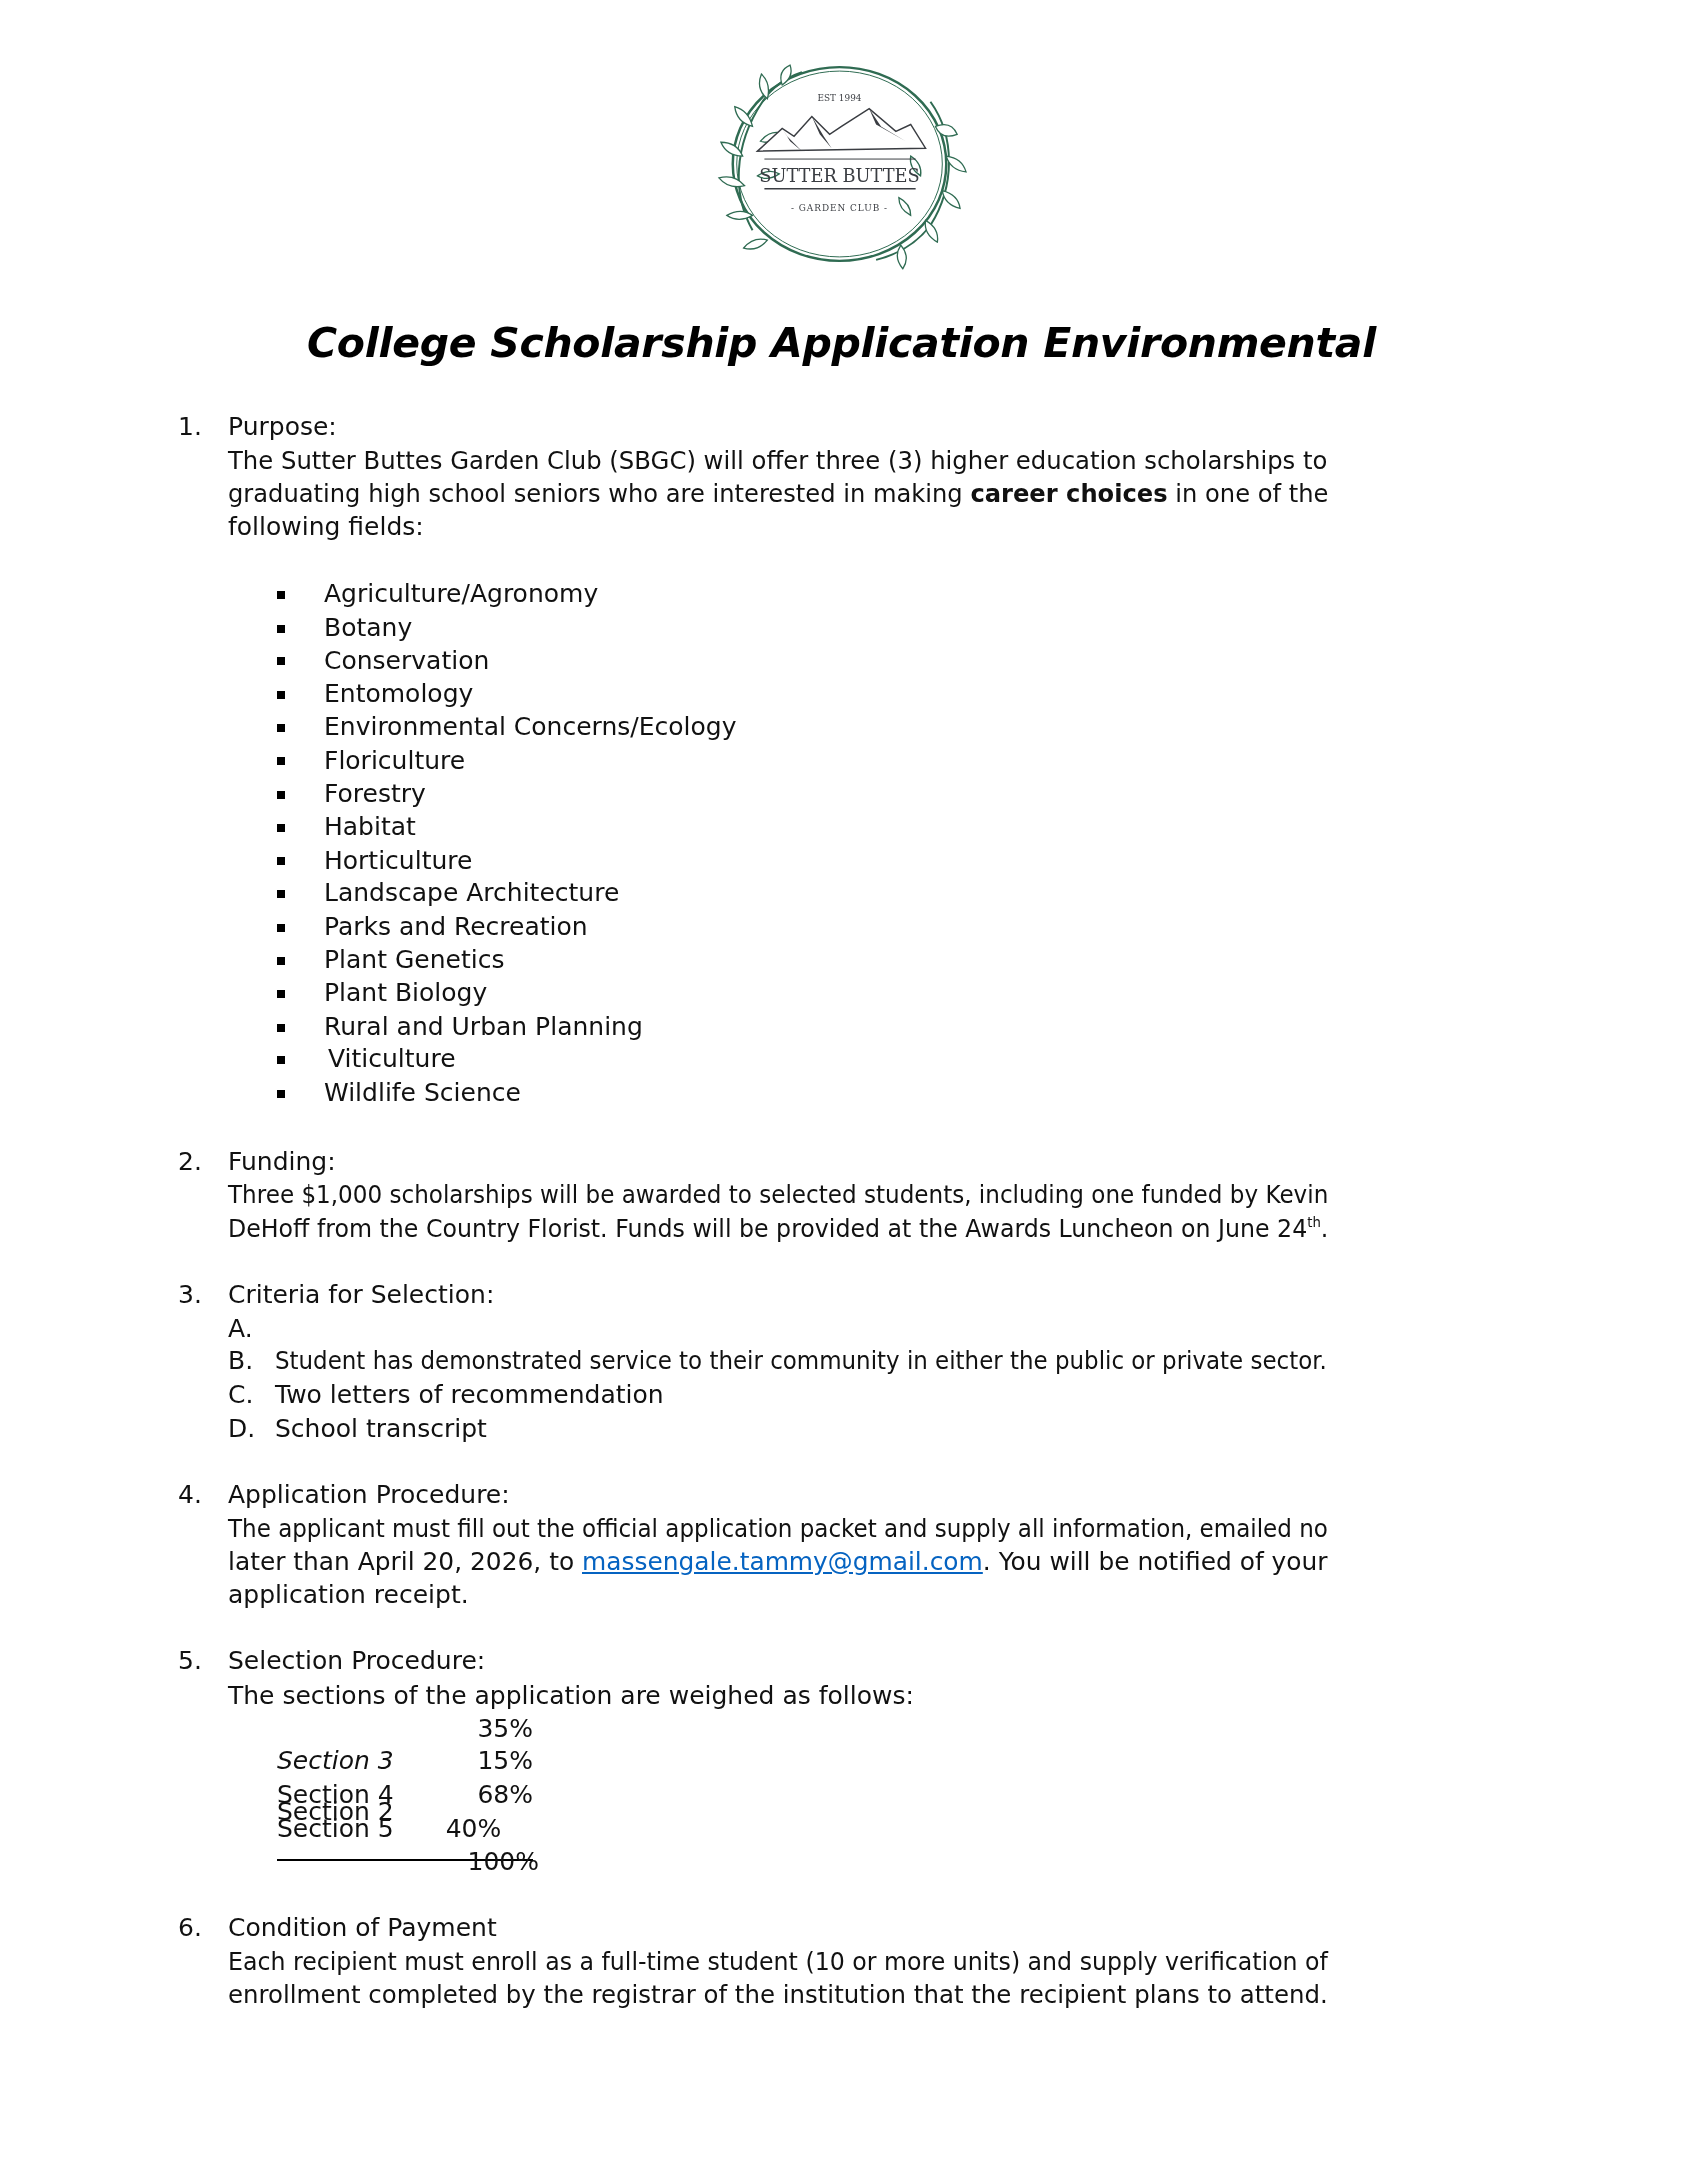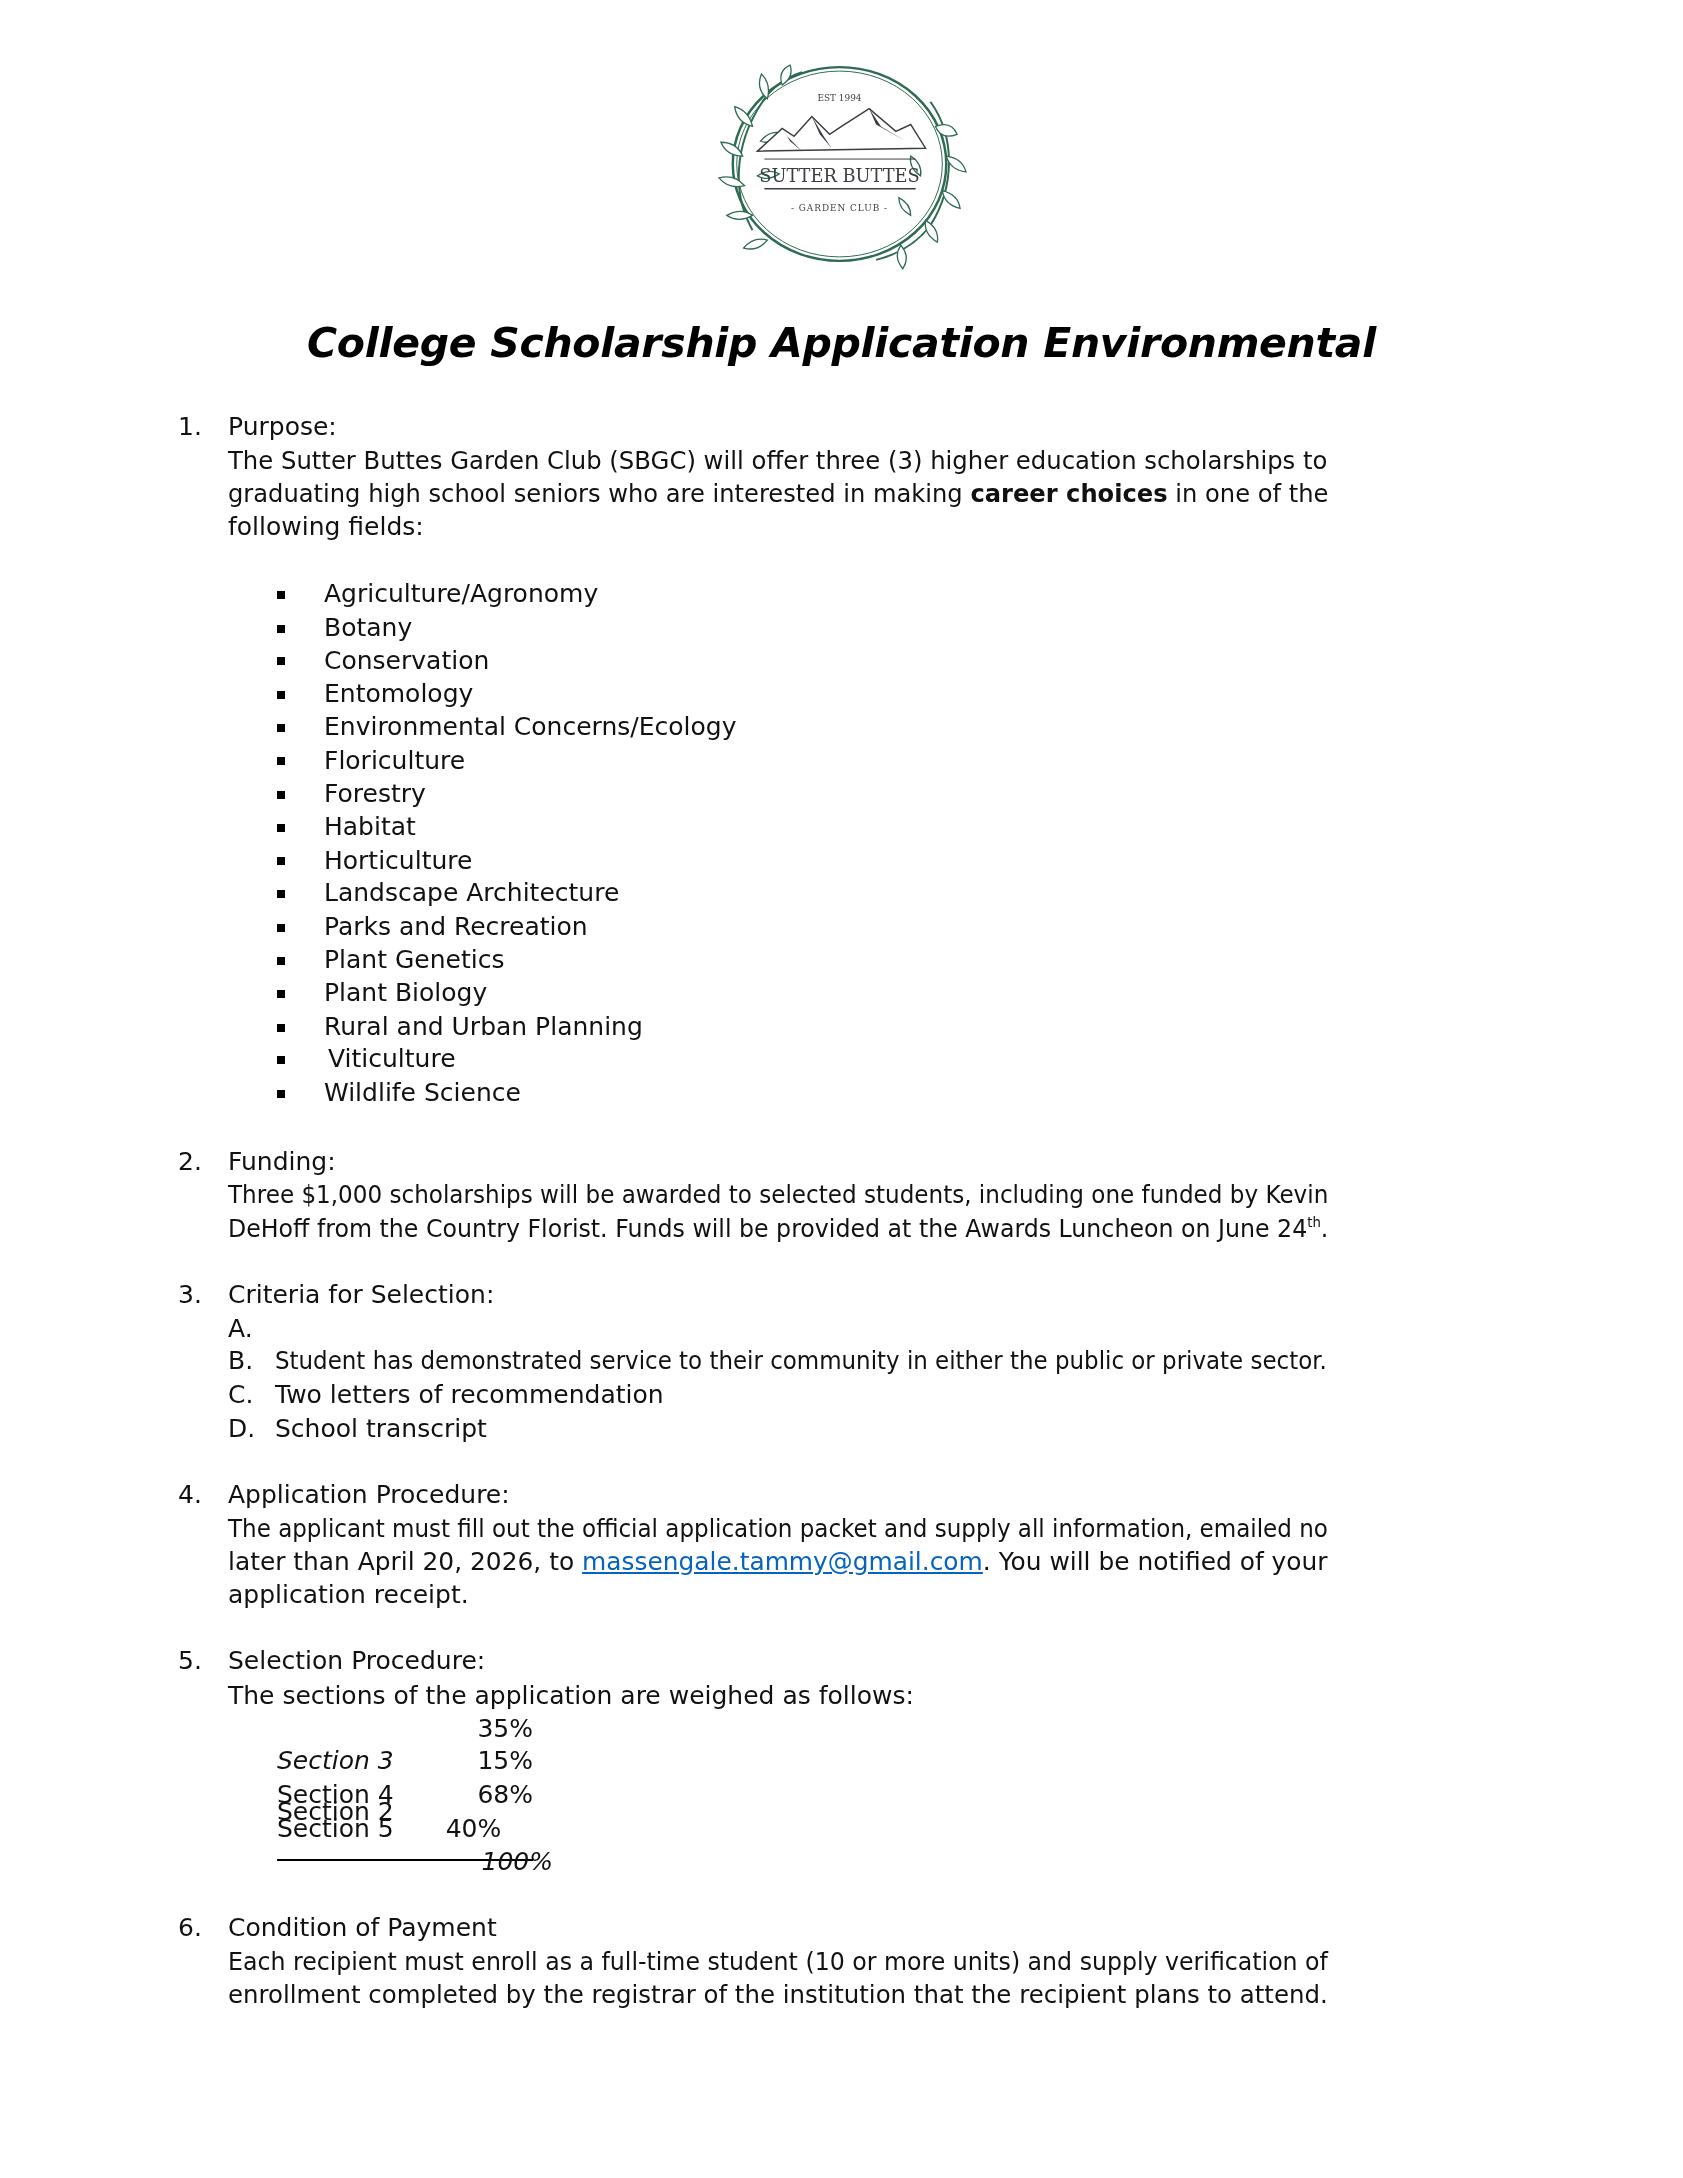--- a/index.html
+++ b/index.html
@@ -148,21 +148,21 @@
   <div>
     <div class="line" style="left:277px; top:1795px;">Section 2</div>
     <div class="pct" style="left:414px; top:1712px;">35%</div>
     <div class="line" style="left:277px; top:1744px;font-style:italic;">Section 3</div>
     <div class="pct" style="left:414px; top:1744px;">15%</div>
     <div class="line" style="left:277px; top:1778px;">Section 4</div>
     <div class="pct" style="left:414px; top:1778px;">68%</div>
     <div class="line" style="left:277px; top:1812px;">Section 5</div>
     <div class="pct" style="left:414px; top:1812px;text-align:center;">40%</div>
     <div class="rule" style="left:277px; top:1859px; width:256px;"></div>
-    <div class="pct" style="left:434px; top:1845px;font-style:italic;">100%</div>
+    <div class="pct" style="left:420px; top:1845px;">100%</div>
   </div>
 
   <div class="num" style="left:178px; top:1911px;">6.</div>
   <div class="line" style="left:228px; top:1911px;">Condition of Payment</div>
   <div class="line" style="left: 228px; top: 1945px; transform-origin: left center; transform: scaleX(0.946);">Each recipient must enroll as a full-time student (10 or more units) and supply verification of</div>
   <div class="line" style="left: 228px; top: 1978px; transform-origin: left center; transform: scaleX(0.978);">enrollment completed by the registrar of the institution that the recipient plans to attend.</div>
 
 </div>
 
 

